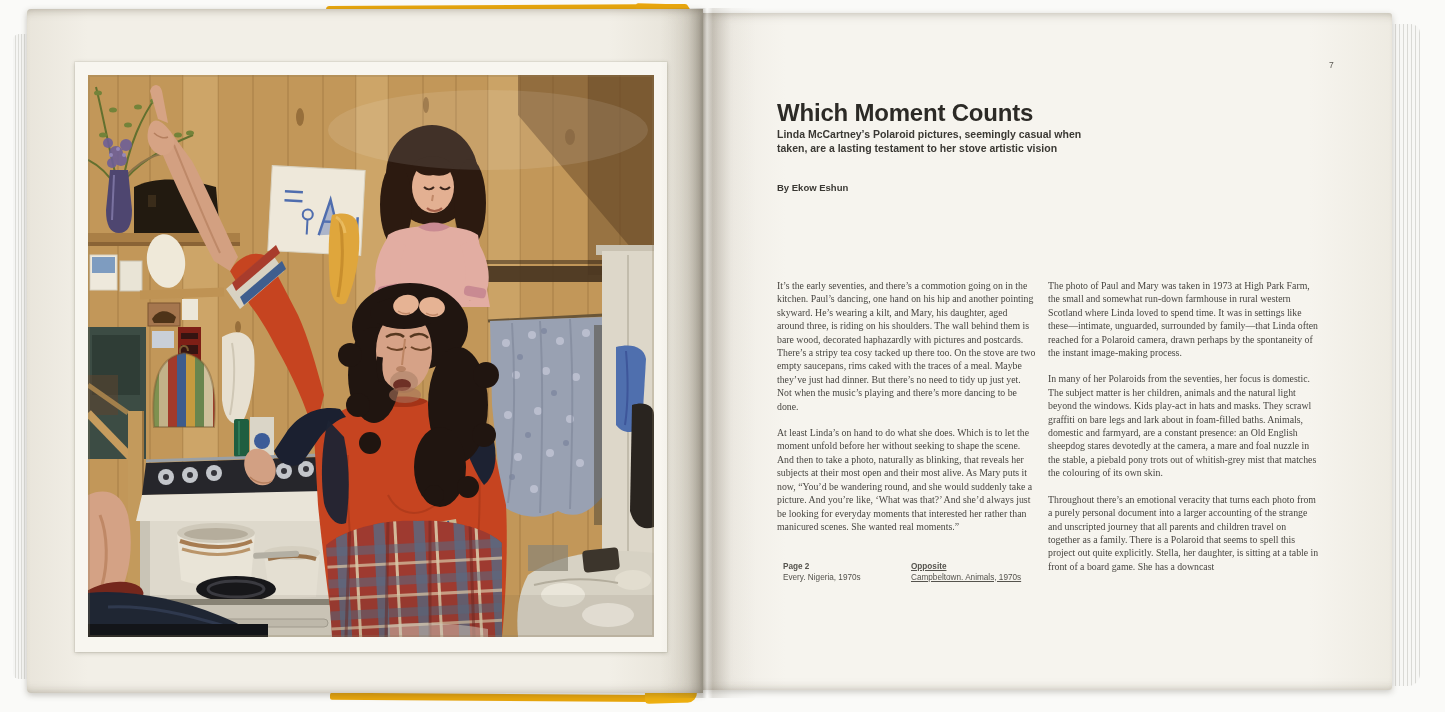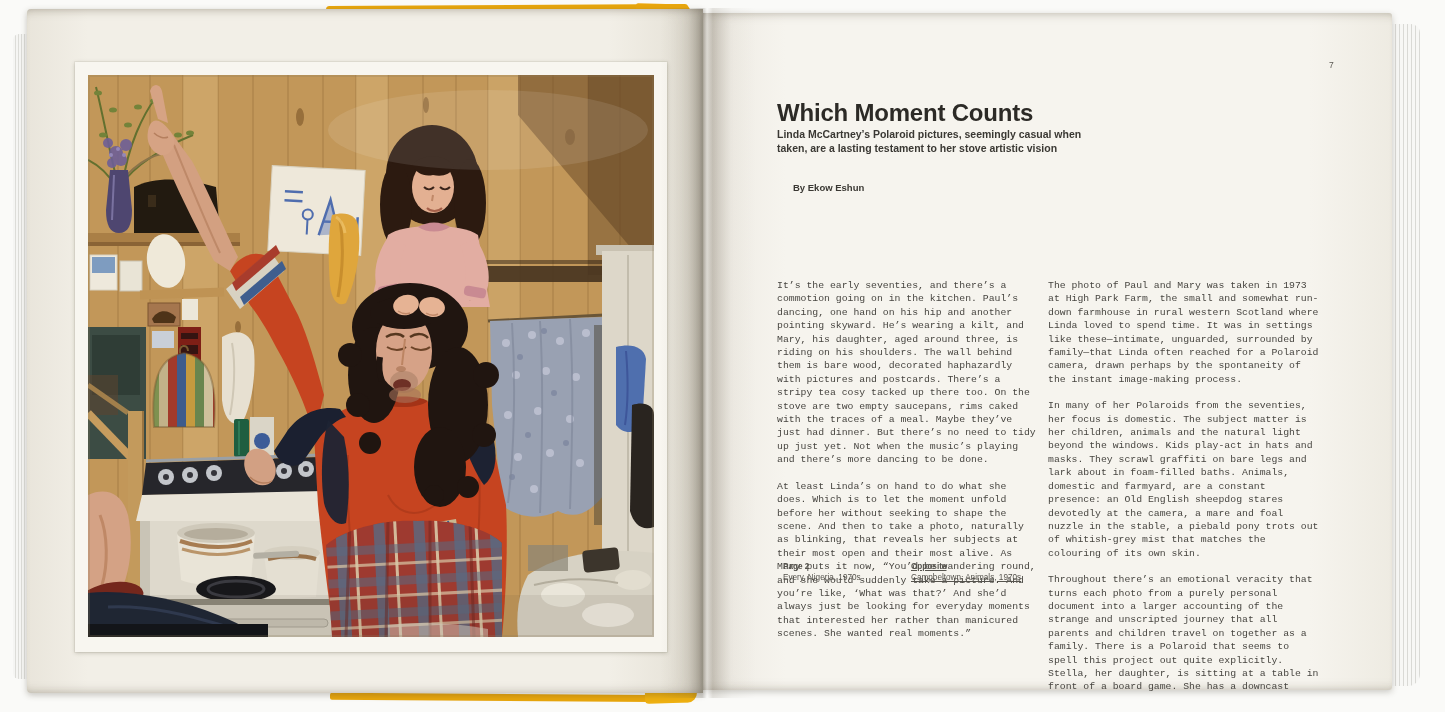--- a/index.html
+++ b/index.html
@@ -41,22 +41,22 @@
   
   .photo{left:48px;top:53px;padding:13px 13px 15px 13px;background:#f8f6f0;
     box-shadow:0 1px 4px rgba(60,50,30,.25),0 0 0 1px rgba(120,110,90,.08);}
   .photo svg{display:block;}
 
   
   .pagenum{left:626px;top:47px;font-size:8.5px;color:#5a5852;}
   .title{left:74px;top:86px;font-size:24px;font-weight:bold;letter-spacing:-.2px;color:#2c2a26;}
   .subtitle{left:74px;top:115px;font-size:10.5px;font-weight:bold;
     line-height:13.5px;color:#3a3833;}
-  .byline{left:90px;top:169px;font-size:9.5px;font-weight:bold;color:#3a3833;}
-  .col{top:266px;font-family:Liberation Mono, monospace;font-size:9.8px;line-height:13.4px;
+  .byline{left:74px;top:169px;font-size:9.5px;font-weight:bold;color:#3a3833;}
+  .col{top:266px;font-family:Liberation Serif, serif;font-size:9.8px;line-height:13.4px;
     color:#474540;text-align:left;}
   .col-left{left:74px;width:259px;}
   .col-right{left:345px;width:272px;}
   .col p{margin:0 0 13px 0;}
   .caption{top:549px;font-size:8.2px;line-height:10.5px;color:#55534d;}
   .caption .cap-label{font-weight:bold;}
   .caption-1{left:80px;}
   .caption-2{left:208px;text-decoration:underline;}
 </style>
 </head>

